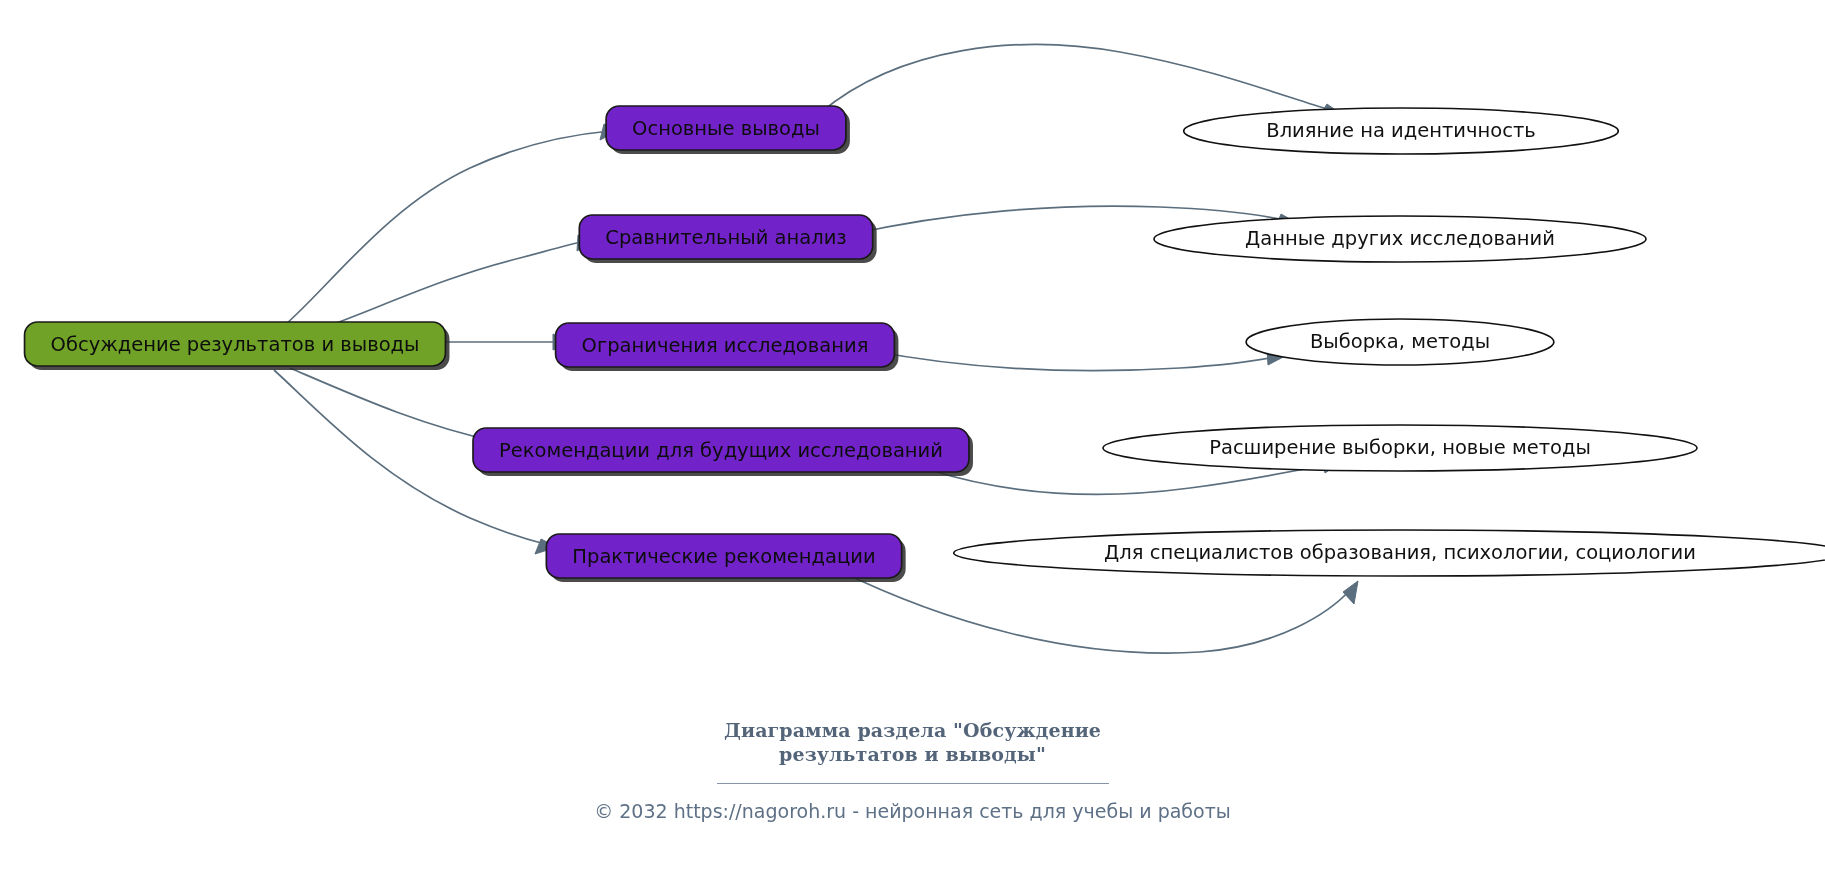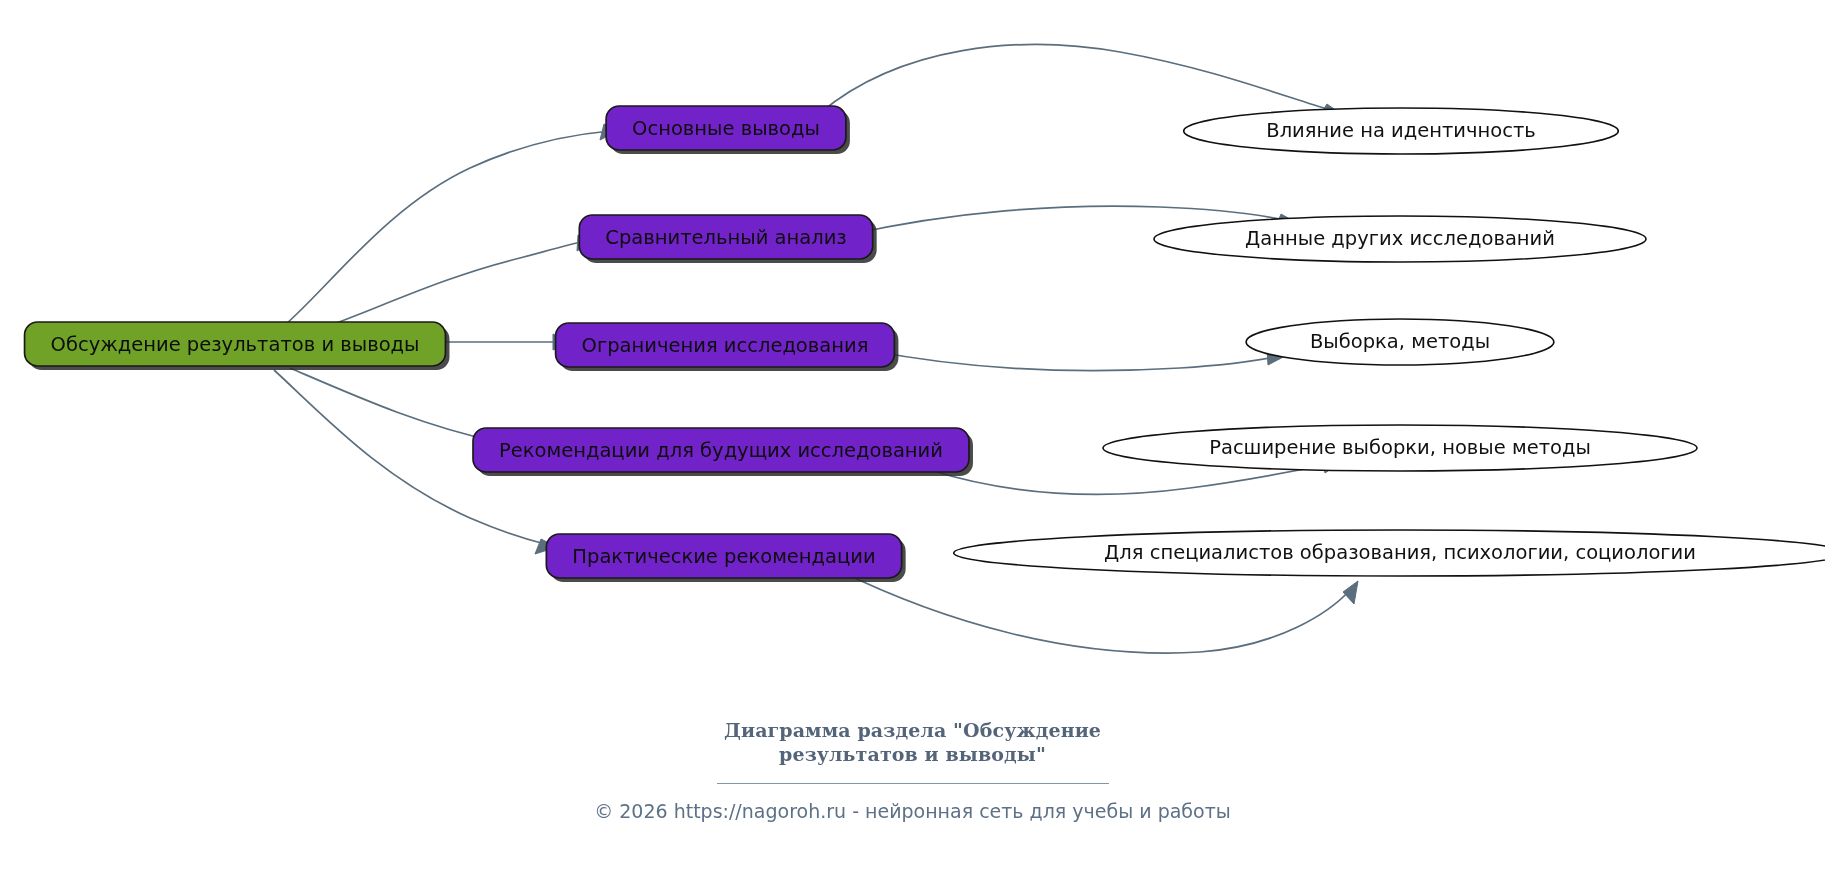--- a/index.html
+++ b/index.html
@@ -215,15 +215,15 @@
   </svg>
 
   <div class="caption-block">
     <div class="caption-title">
       <span>Диаграмма раздела "Обсуждение результатов и</span>
       <span>выводы"</span>
     </div>
     <div class="caption-rule"></div>
   </div>
 
-  <div class="footer-text">© 2026 https://nagoroh.ru - нейронная сеть для учебы и работы</div>
+  <div class="footer-text">© 2032 https://nagoroh.ru - нейронная сеть для учебы и работы</div>
 
 </div>
 
 </body></html>

